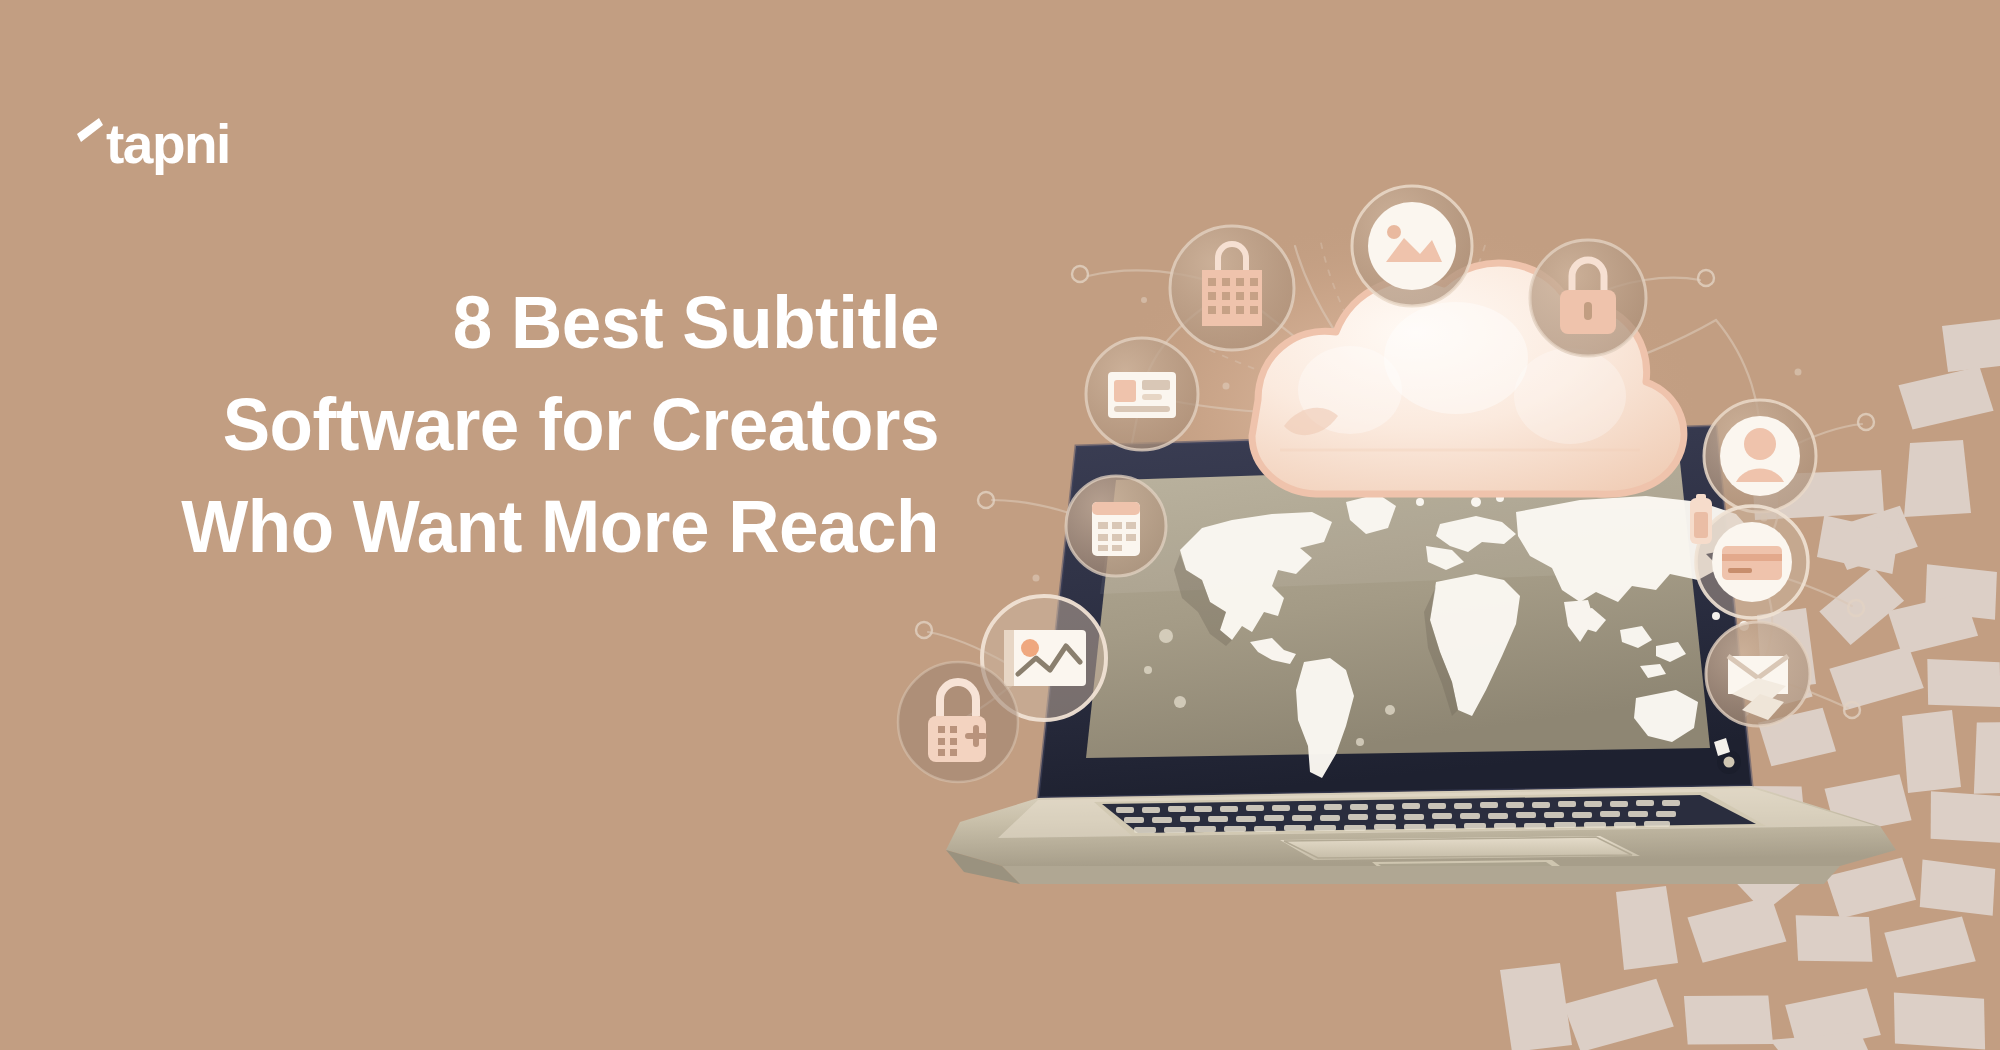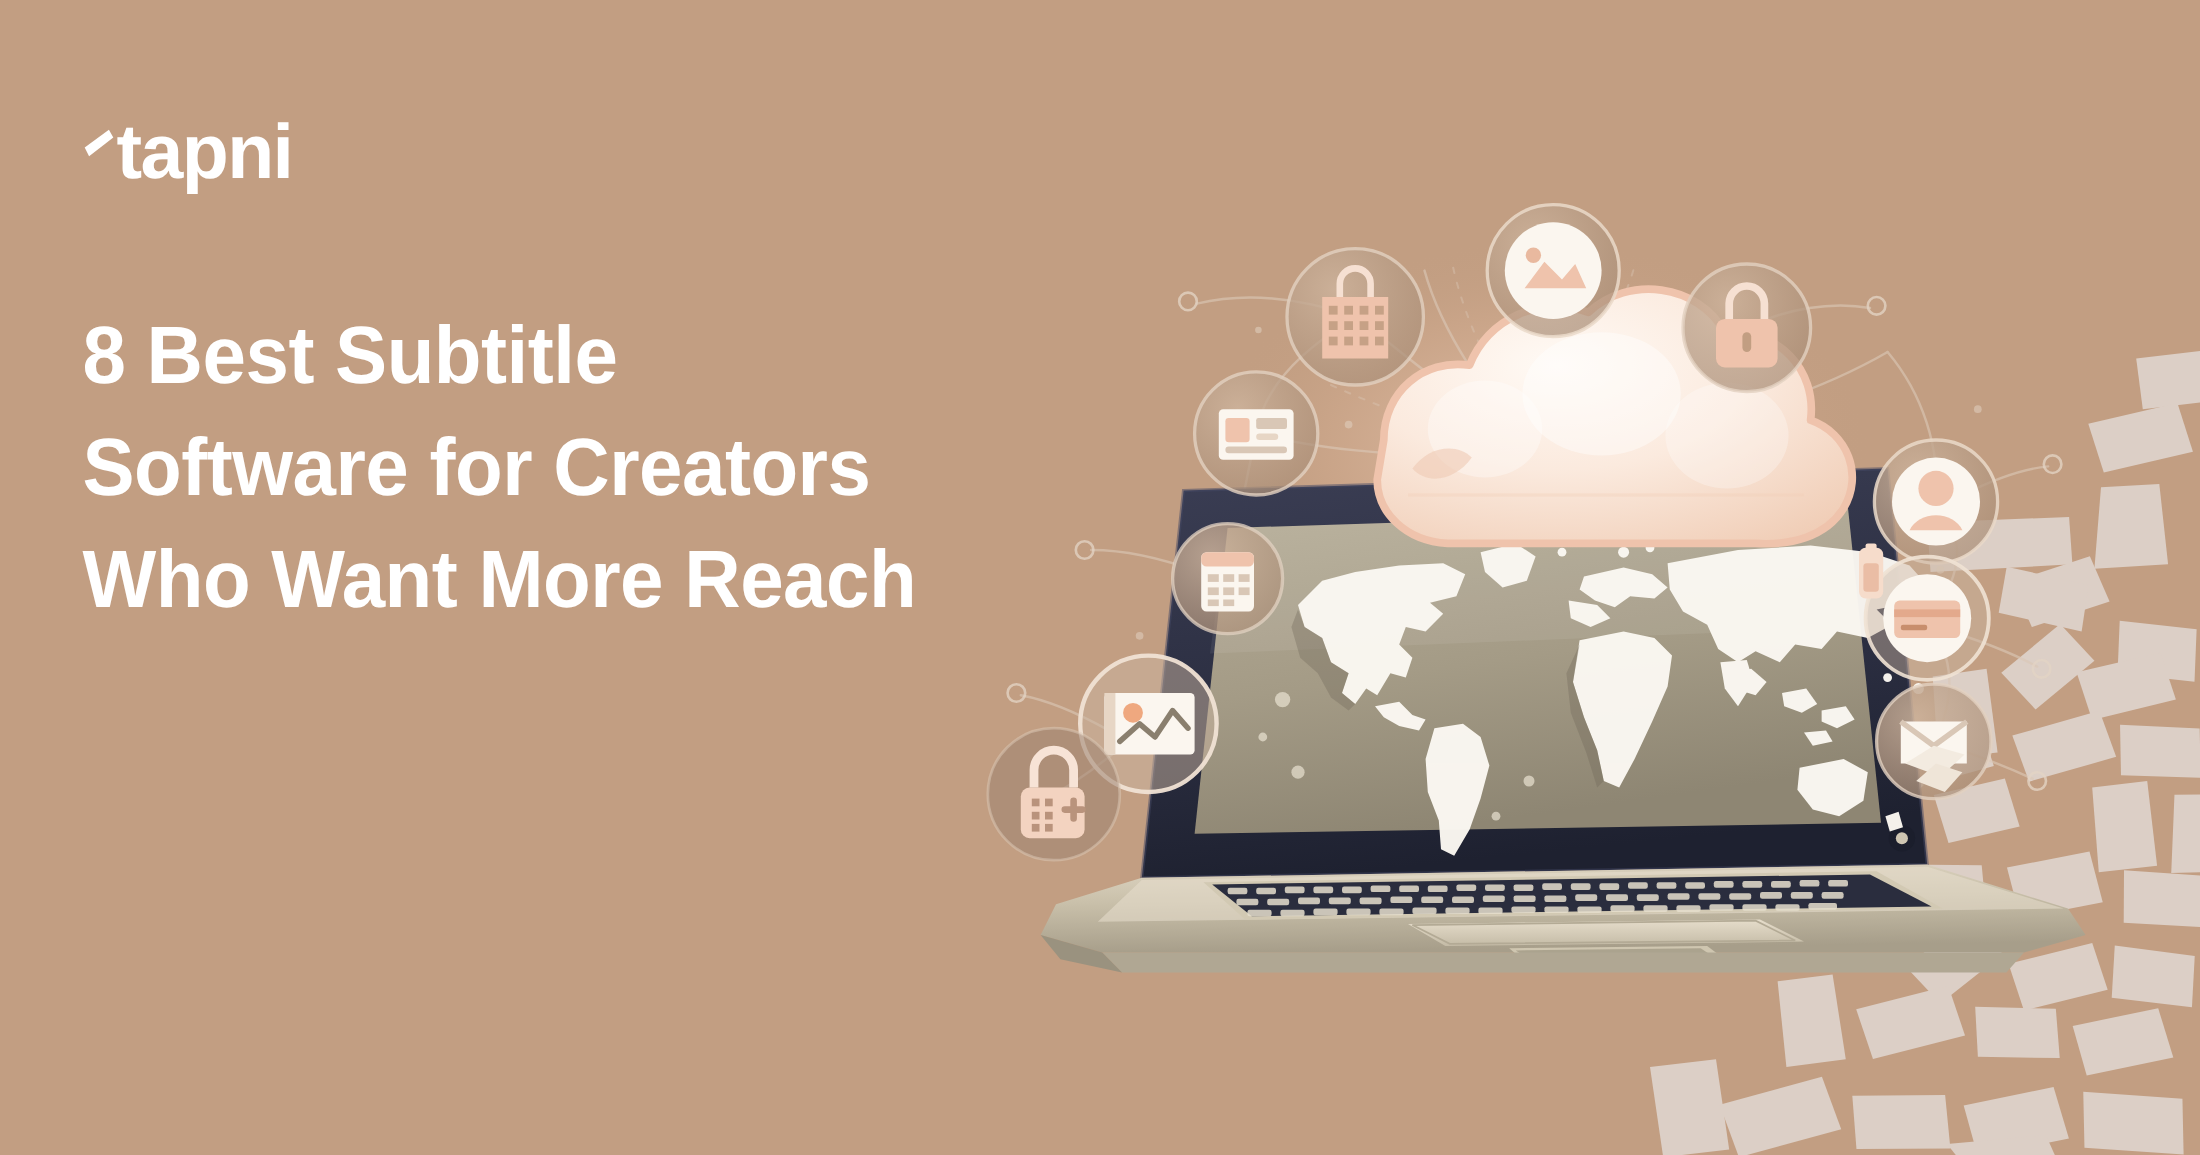--- a/index.html
+++ b/index.html
@@ -21,31 +21,32 @@
   #confetti { position:absolute; inset:0; pointer-events:none; }
 
   
   #logo {
     position:absolute; left:72px; top:98px;
     display:flex; align-items:flex-end; gap:0px;
   }
   #logo-tick { display:block; }
   #logo-word {
     color:#ffffff;
-    font-size:70px;
+    font-size:55px;
     line-height:0.86;
     font-weight:700;
     letter-spacing:-1.5px;
     font-family:"Liberation Sans", sans-serif;
   }
 
   
   #headline {
     position:absolute; left:75px; top:272px;
     width:900px;
+    text-align:right;
   }
   .head-line {
     color:#ffffff;
     font-family:"Liberation Sans", sans-serif;
     font-weight:700;
     font-size:74px;
     line-height:102px;
     letter-spacing:-0.5px;
     white-space:nowrap;
     transform:scaleX(0.96);

